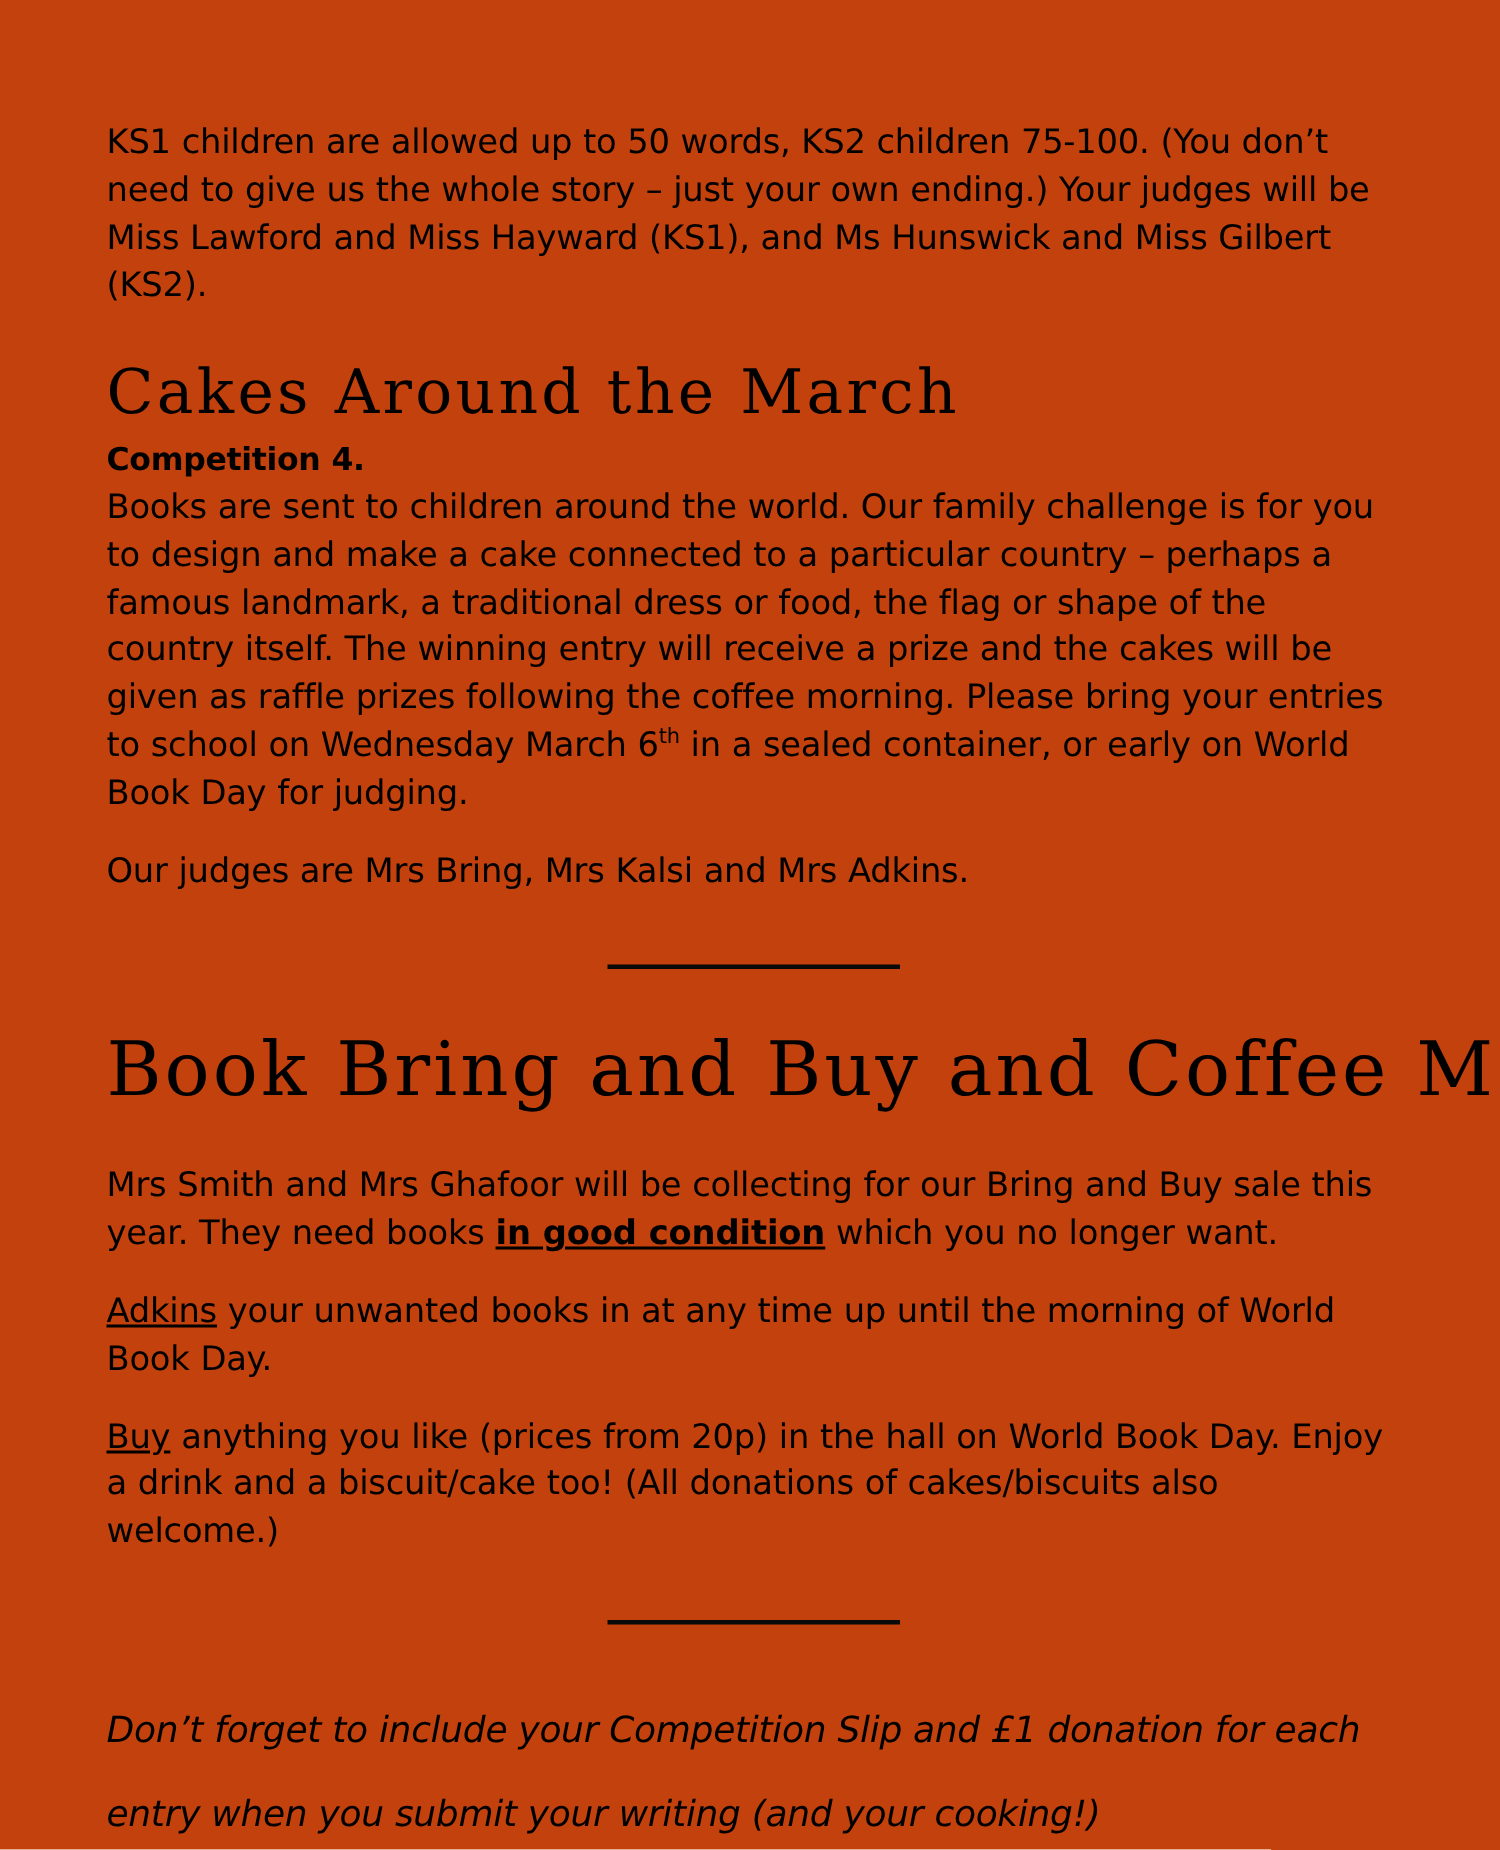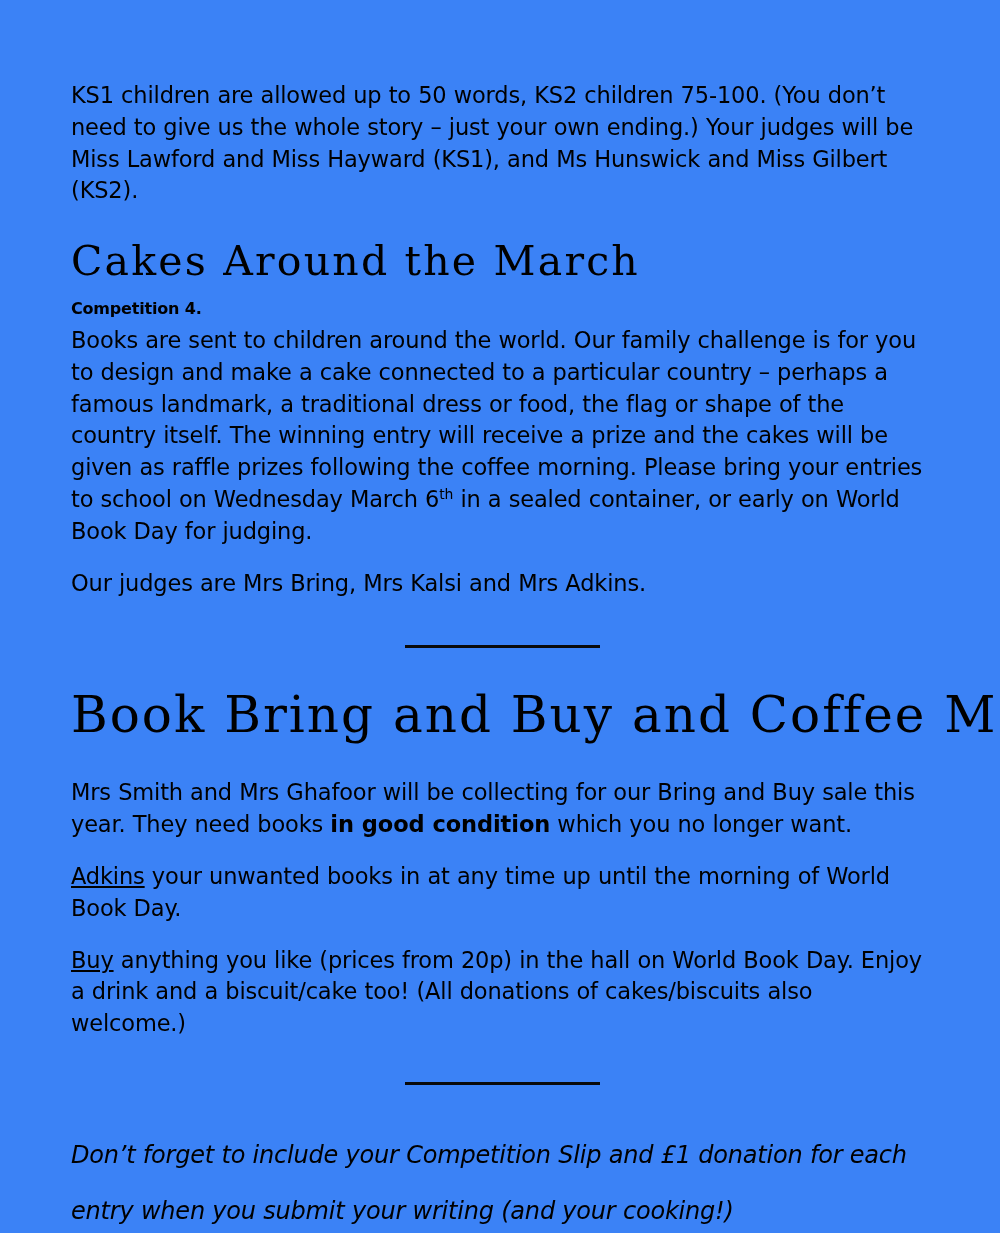--- a/index.html
+++ b/index.html
@@ -4,21 +4,21 @@
 <style>
   html, body {
     margin: 0;
     padding: 0;
     background: #ffffff;
   }
   .page {
     position: relative;
     width: 1000px;
     height: 1233px;
-    background: #3b82f6;
+    background: #c2410c;
     margin: 0 auto;
     overflow: hidden;
     font-family: "DejaVu Sans", sans-serif;
     color: #000000;
   }
   .content {
     position: absolute;
     left: 71px;
     top: 80px;
     width: 862px;
@@ -53,27 +53,27 @@
     letter-spacing: 2.2px;
   }
   .fancy-heading.h-bringbuy {
     font-size: 50px;
     letter-spacing: 2.0px;
   }
 
   
   .comp-label {
     font-family: "DejaVu Sans", sans-serif;
-    font-size: 16px;
+    font-size: 21px;
     font-weight: bold;
     letter-spacing: -0.2px;
     text-align: center;
   }
 
-  b.inline-bold { font-weight: bold; letter-spacing: -0.1px; }
+  b.inline-bold { font-weight: bold; letter-spacing: -0.1px; text-decoration: underline; }
   u.inline-ul { text-decoration: underline; text-underline-offset: 2px; }
   sup.ord { font-size: 0.62em; vertical-align: super; line-height: 0; }
 
   
   .rule-wrap {
     width: 862px;
     display: flex;
     justify-content: center;
   }
   .rule {

